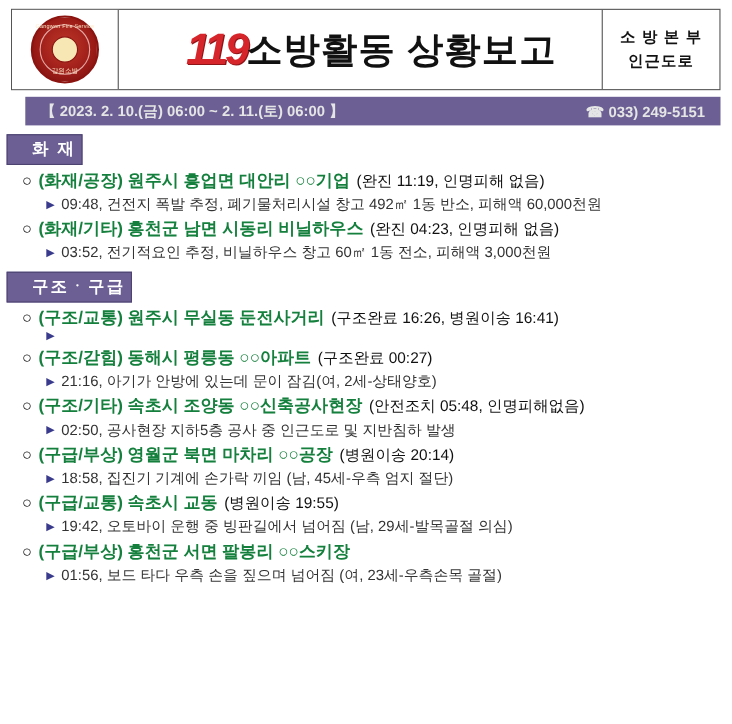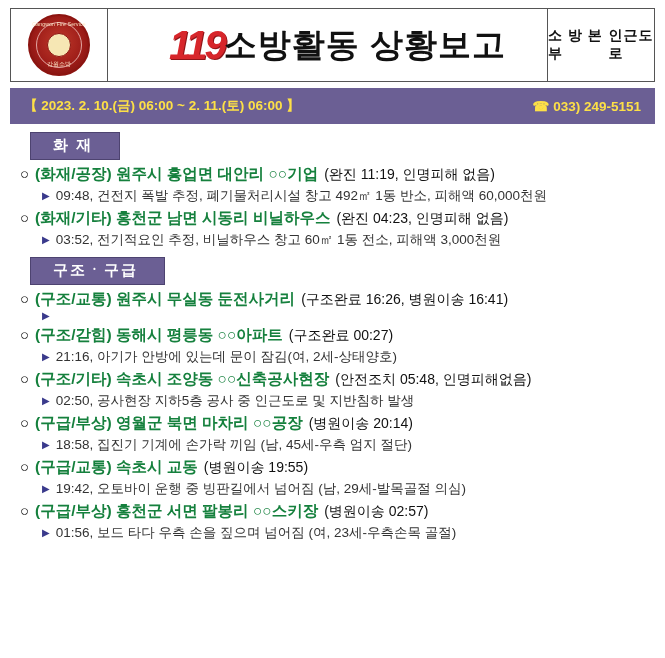--- a/index.html
+++ b/index.html
@@ -106,60 +106,60 @@
     font-size: 33px;
     font-weight: bold;
     letter-spacing: 1px;
     color: #111;
     white-space: nowrap;
   }
   .header-right {
     width: 106px;
     border-left: 1px solid #555;
     display: flex;
-    flex-direction: row;
+    flex-direction: column;
     align-items: center;
     justify-content: center;
     gap: 4px;
     font-size: 14px;
     font-weight: bold;
     color: #111;
     letter-spacing: 1px;
   }
 
   
   .periodbar {
-    margin: 6px 10px 0 10px;
-    height: 36px;
+    margin: 6px 10px 0 23px;
+    height: 26px;
     background: #6b5f94;
-    color: #fde047;
+    color: #e5e5e5;
     display: flex;
     align-items: center;
     justify-content: space-between;
     padding: 0 14px;
     box-sizing: border-box;
     font-size: 13.5px;
     font-weight: bold;
   }
   .periodbar .tel {
     letter-spacing: 0;
   }
 
   
   .section {
     margin-top: 8px;
   }
   .section-label {
     display: inline-block;
-    margin-left: 30px;
+    margin-left: 6px;
     background: #6b5f94;
     color: #ffffff;
     font-size: 15px;
     font-weight: bold;
-    padding: 3px 26px 4px 22px;
+    padding: 3px 5px 4px 22px;
     letter-spacing: 2px;
     border: 1px solid #4d4370;
   }
 
   
   .entries {
     margin: 4px 12px 0 12px;
   }
   .entry {
     margin-top: 3px;
@@ -326,21 +326,20 @@
         <div class="entry-detail">
           <span class="tri">▶</span>
           <span>19:42, 오토바이 운행 중 빙판길에서 넘어짐 (남, 29세-발목골절 의심)</span>
         </div>
       </div>
 
       <div class="entry">
         <div class="entry-head">
           <span class="bullet-o">○</span>
           <span class="entry-title">(구급/부상) 홍천군 서면 팔봉리 ○○스키장</span>
-          <span class="entry-note">(병원이송 02:57)</span>
         </div>
         <div class="entry-detail">
           <span class="tri">▶</span>
           <span>01:56, 보드 타다 우측 손을 짚으며 넘어짐 (여, 23세-우측손목 골절)</span>
         </div>
       </div>
 
     </div>
   </div>
 

